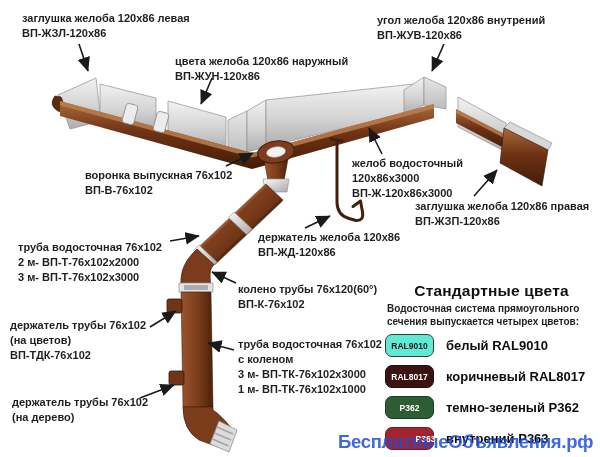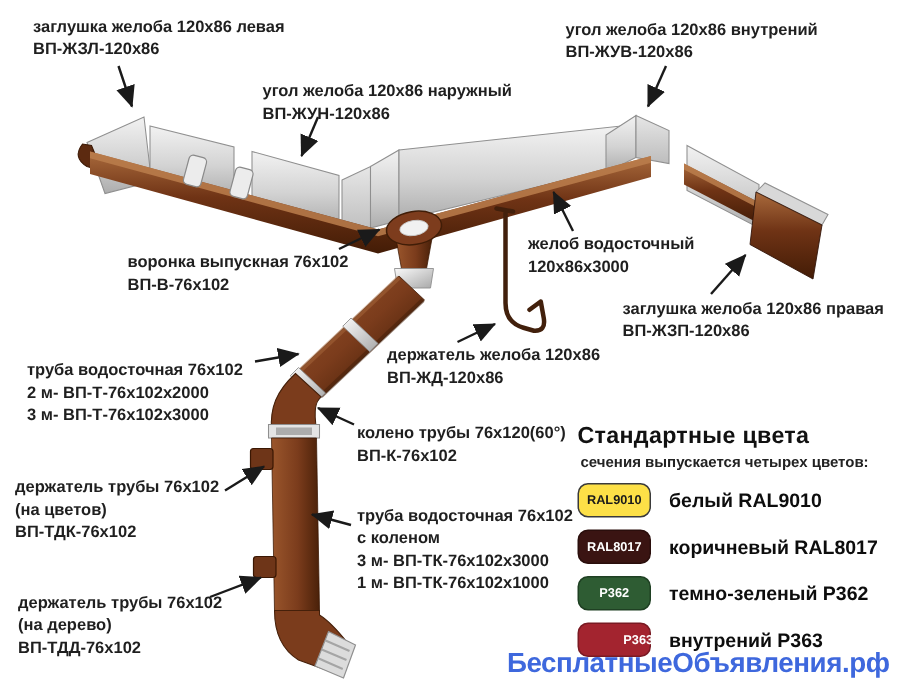--- a/index.html
+++ b/index.html
@@ -1,21 +1,21 @@
 <!DOCTYPE html>
 <html><head>
 <meta charset="utf-8">
 <style>
   html,body{margin:0;padding:0;}
   body{font-family:"Liberation Sans","DejaVu Sans",sans-serif;background:#fff;}
   .stage{position:relative;width:600px;height:457px;background:#fff;overflow:hidden;}
   .stage svg{position:absolute;left:0;top:0;z-index:1;}
   .label{position:absolute;z-index:3;color:#1f1f1f;font-size:11px;font-weight:bold;line-height:15px;white-space:nowrap;}
   .legend{position:absolute;left:385px;top:282px;width:213px;z-index:2;}
-  .legend-title{font-size:15.5px;font-weight:bold;color:#111;letter-spacing:.2px;}
+  .legend-title{font-size:15.5px;font-weight:bold;color:#111;text-align:center;letter-spacing:.2px;}
   .legend-sub{font-size:10px;font-weight:bold;color:#222;margin-top:3px;line-height:12.5px;text-align:justify;padding:0 2px;}
   .legend-rows{margin-top:6px;}
   .legend-row{display:flex;align-items:center;gap:12px;height:23px;margin-bottom:8px;}
   .swatch{width:49px;height:23px;border-radius:7px;display:flex;align-items:center;justify-content:center;
           font-size:8.5px;font-weight:bold;box-sizing:border-box;border:1.5px solid rgba(0,0,0,.55);flex:0 0 49px;}
   .cname{font-size:13px;font-weight:bold;color:#0d0d0d;}
   .watermark{position:absolute;left:338px;top:431px;width:262px;z-index:4;font-size:18.5px;font-weight:bold;
              color:#1d4ed8;opacity:.85;letter-spacing:-.3px;white-space:nowrap;}
 </style>
 </head>
@@ -138,34 +138,35 @@
       <line x1="234" y1="350" x2="208" y2="343"></line>
       <line x1="140" y1="398" x2="174" y2="385"></line>
     </g>
   </svg>
 
   <div class="label" style="left:22px;top:11px">
     <div>заглушка желоба 120x86 левая</div>
     <div>ВП-ЖЗЛ-120x86</div>
   </div>
   <div class="label" style="left:175px;top:54px">
-    <div>угол желоба 120x86 наружный</div>
+    <div>цвета желоба 120x86 наружный</div>
     <div>ВП-ЖУН-120x86</div>
   </div>
   <div class="label" style="left:377px;top:13px">
     <div>угол желоба 120x86 внутрений</div>
     <div>ВП-ЖУВ-120x86</div>
   </div>
   <div class="label" style="left:85px;top:168px">
     <div>воронка выпускная 76x102</div>
     <div>ВП-В-76x102</div>
   </div>
   <div class="label" style="left:352px;top:156px">
     <div>желоб водосточный</div>
     <div>120x86x3000</div>
+    <div>ВП-Ж-120x86x3000</div>
   </div>
   <div class="label" style="left:415px;top:199px">
     <div>заглушка желоба 120x86 правая</div>
     <div>ВП-ЖЗП-120x86</div>
   </div>
   <div class="label" style="left:258px;top:230px">
     <div>держатель желоба 120x86</div>
     <div>ВП-ЖД-120x86</div>
   </div>
   <div class="label" style="left:18px;top:240px">
@@ -184,31 +185,31 @@
   </div>
   <div class="label" style="left:238px;top:337px">
     <div>труба водосточная 76x102</div>
     <div>с коленом</div>
     <div>3 м- ВП-ТК-76x102x3000</div>
     <div>1 м- ВП-ТК-76x102x1000</div>
   </div>
   <div class="label" style="left:12px;top:395px">
     <div>держатель трубы 76x102</div>
     <div>(на дерево)</div>
-    <div>ВП-ТДД-76x102</div>
   </div>
 
   <div class="legend">
     <div class="legend-title">Стандартные цвета</div>
     <div class="legend-sub">
+      <div>Водосточная система прямоугольного</div>
       <div>сечения выпускается четырех цветов:</div>
     </div>
     <div class="legend-rows">
       <div class="legend-row">
-        <span class="swatch" style="background: #fde047; color: rgb(26, 26, 26); border-color: rgb(58, 58, 58);">RAL9010</span>
+        <span class="swatch" style="background: #5eead4; color: rgb(26, 26, 26); border-color: rgb(58, 58, 58);">RAL9010</span>
         <span class="cname">белый RAL9010</span>
       </div>
       <div class="legend-row">
         <span class="swatch" style="background: rgb(58, 20, 18); color: rgb(255, 255, 255); border-color: rgb(42, 14, 12);">RAL8017</span>
         <span class="cname">коричневый RAL8017</span>
       </div>
       <div class="legend-row">
         <span class="swatch" style="background: rgb(46, 92, 51); color: rgb(255, 255, 255); border-color: rgb(31, 64, 35);">P362</span>
         <span class="cname">темно-зеленый P362</span>
       </div>

